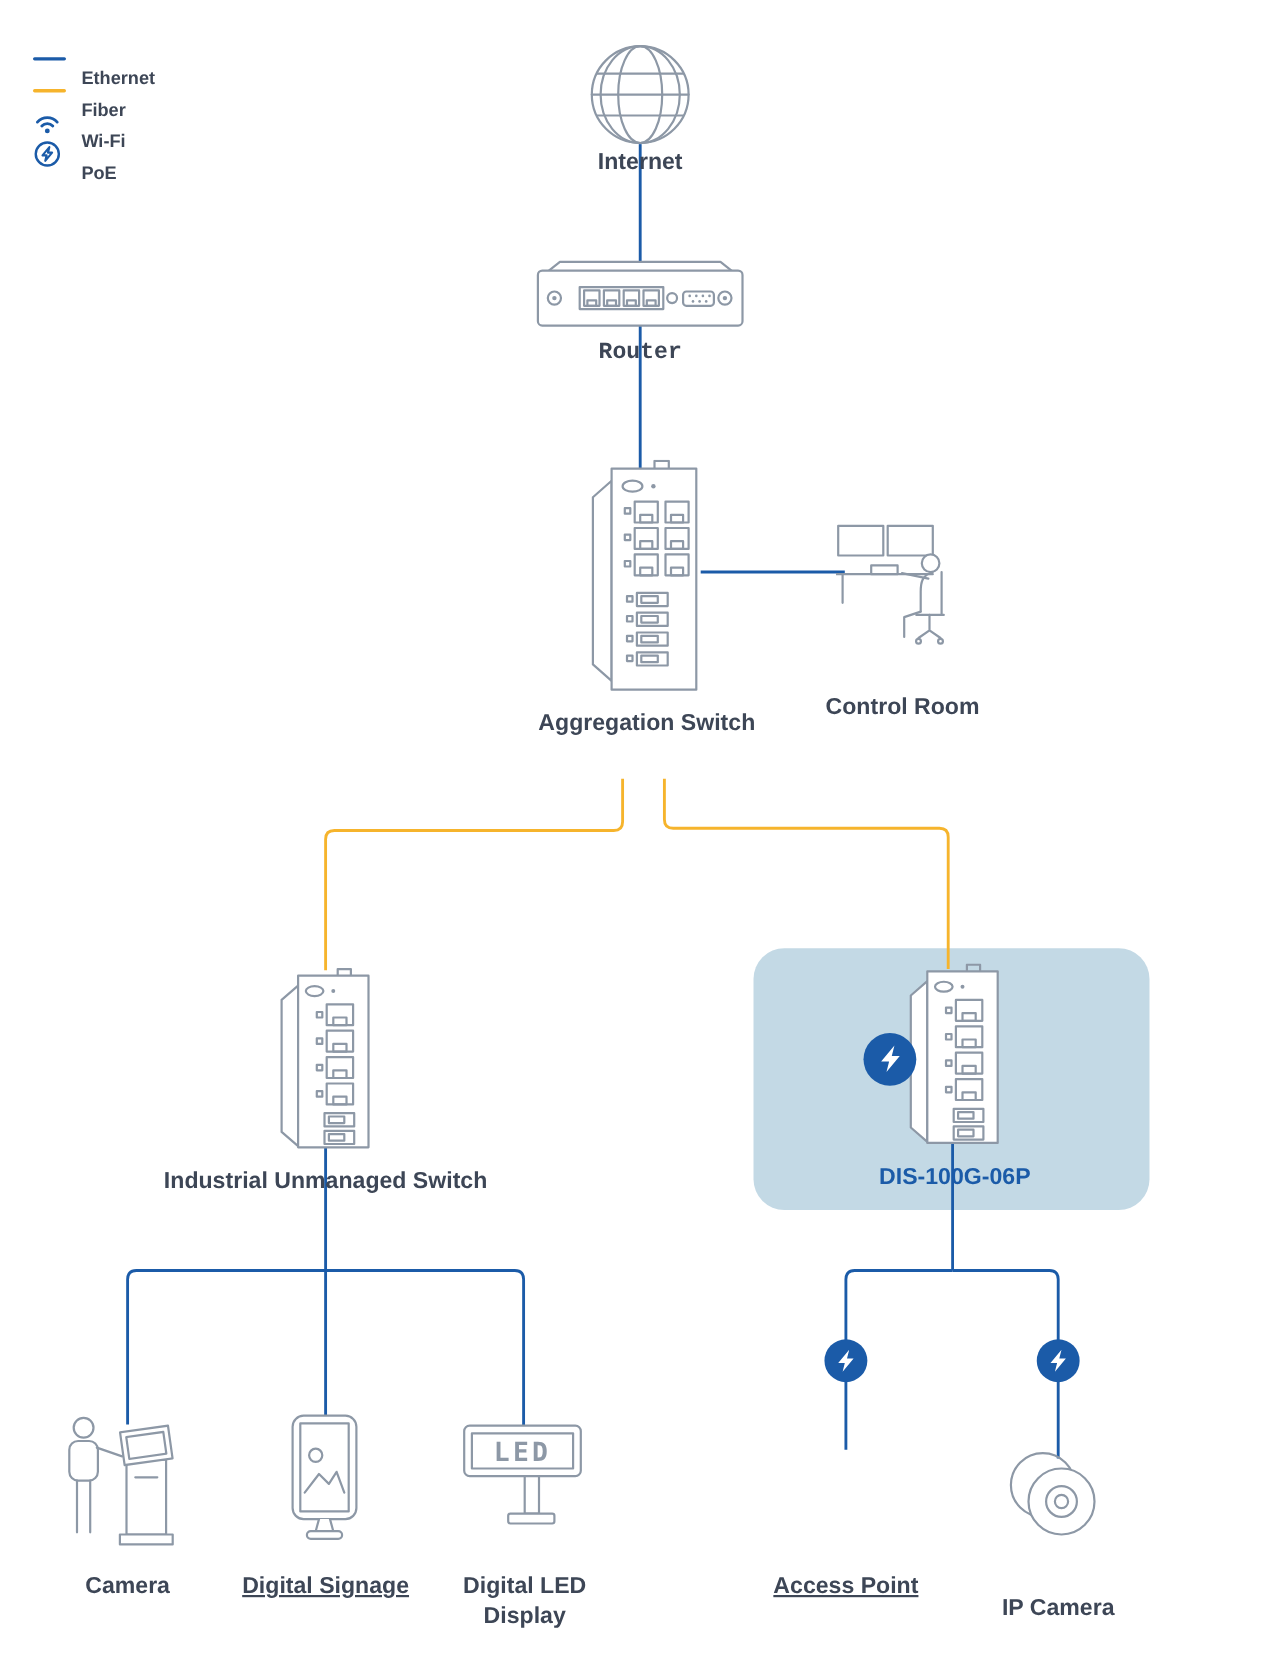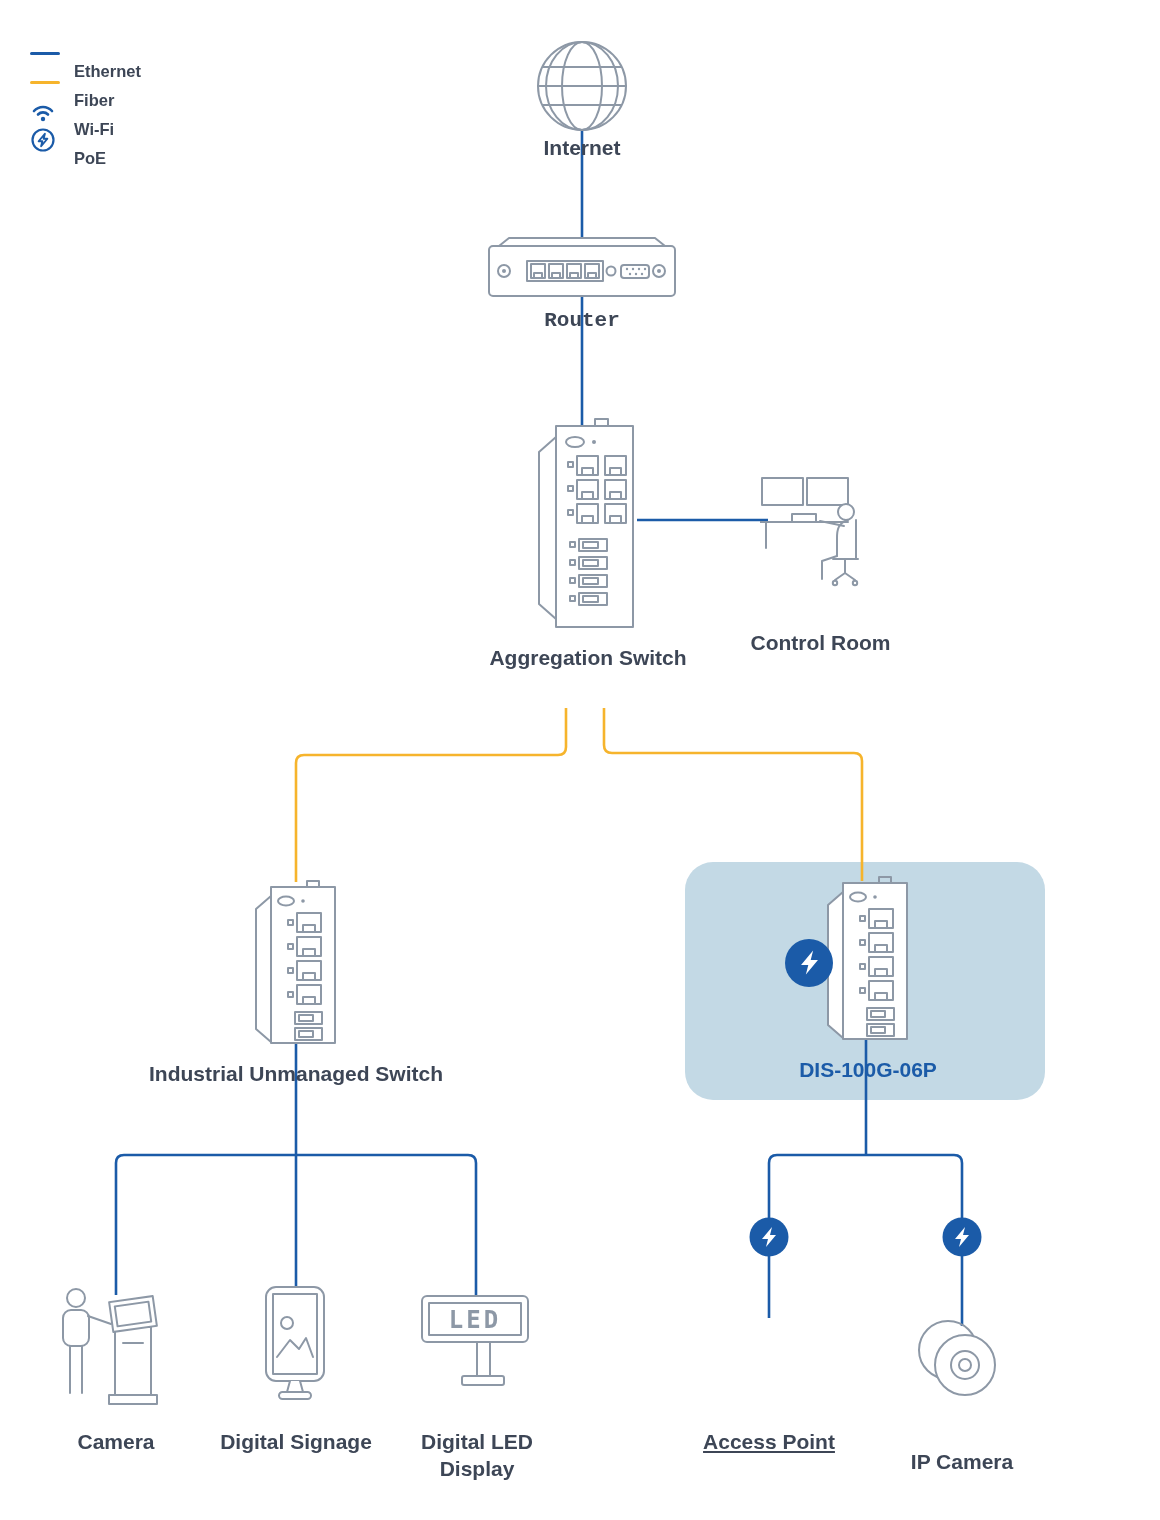--- a/index.html
+++ b/index.html
@@ -292,21 +292,21 @@
       <g class="dev" stroke="#8d98a6" fill="none" stroke-width="2">
         <rect x="6" y="2" width="58" height="94" rx="10" fill="#fff"></rect>
         <rect x="13" y="9" width="44" height="80"></rect>
         <circle cx="27" cy="38" r="6"></circle>
         <path d="M17 72 L30 55 L39 64 L46 53 L53 72"></path>
         <path d="M30 96 L27 107 H43 L40 96" fill="#fff"></path>
         <rect x="19" y="107" width="32" height="7" rx="3.5" fill="#fff"></rect>
       </g>
     </svg>
   </div>
-  <div class="label" style="left:216px;top:1428px;width:160px;">Digital Signage</div>
+  <div class="label" style="left:216px;top:1428px;width:160px;text-decoration:underline;">Digital Signage</div>
 
   <div class="node" style="left:420px;top:1292px;">
     <svg width="110" height="100" viewBox="0 0 110 100">
       <g class="dev" stroke="#8d98a6" fill="none" stroke-width="2">
         <rect x="2" y="4" width="106" height="46" rx="5" fill="#fff"></rect>
         <rect x="9" y="11" width="92" height="32"></rect>
         <rect x="57" y="50" width="13" height="34" fill="#fff"></rect>
         <rect x="42" y="84" width="42" height="9" rx="2" fill="#fff"></rect>
         <text x="55" y="36" text-anchor="middle" font-family="DejaVu Sans Mono, monospace" font-weight="bold" font-size="24" letter-spacing="3" fill="#8d98a6" stroke="none">LED</text>
       </g>

